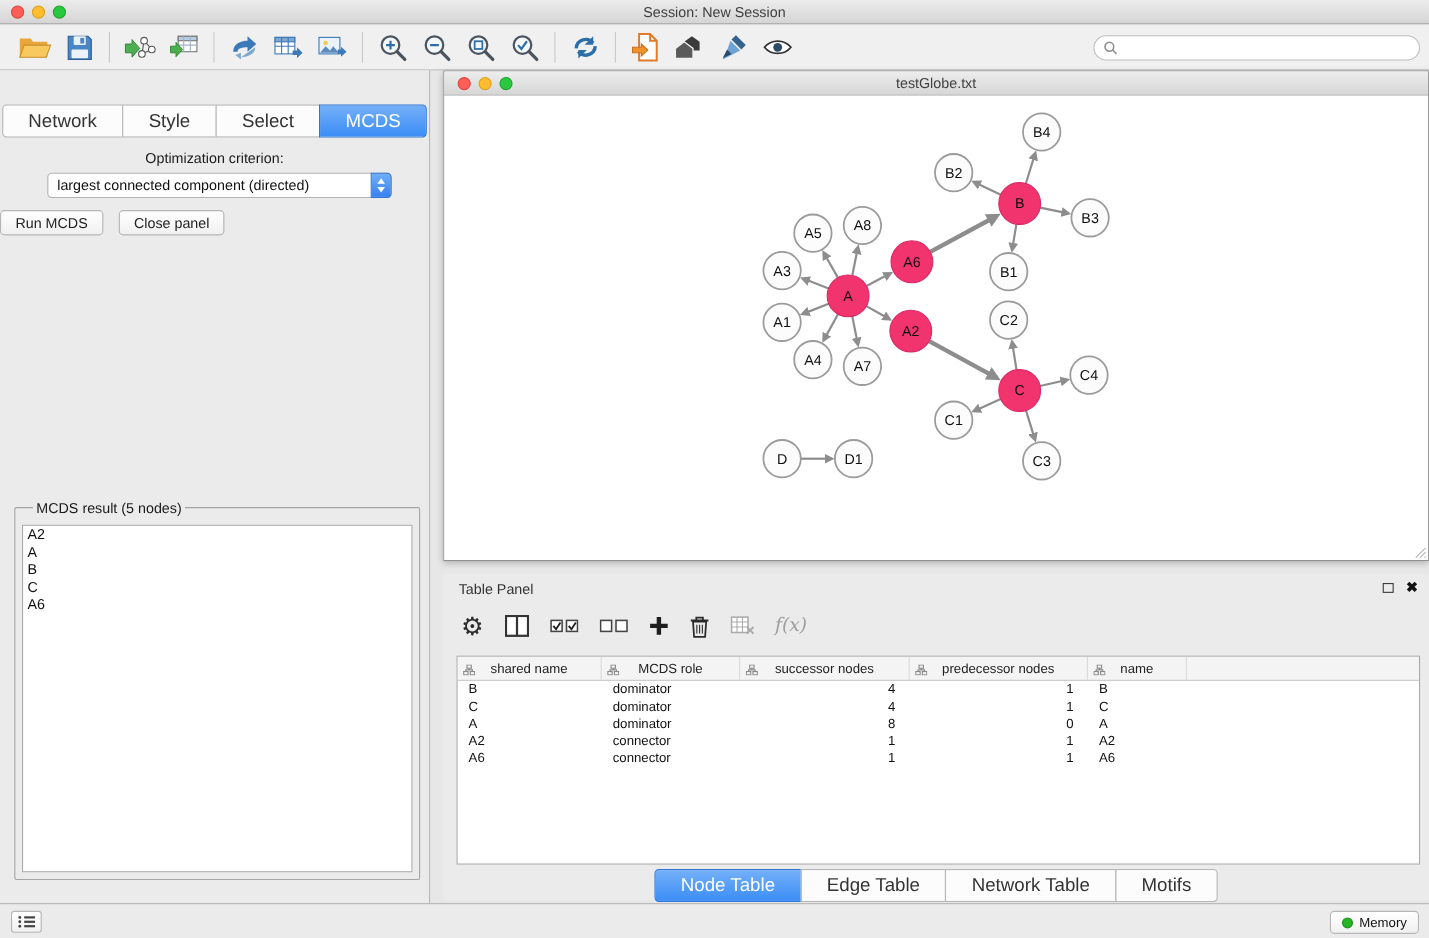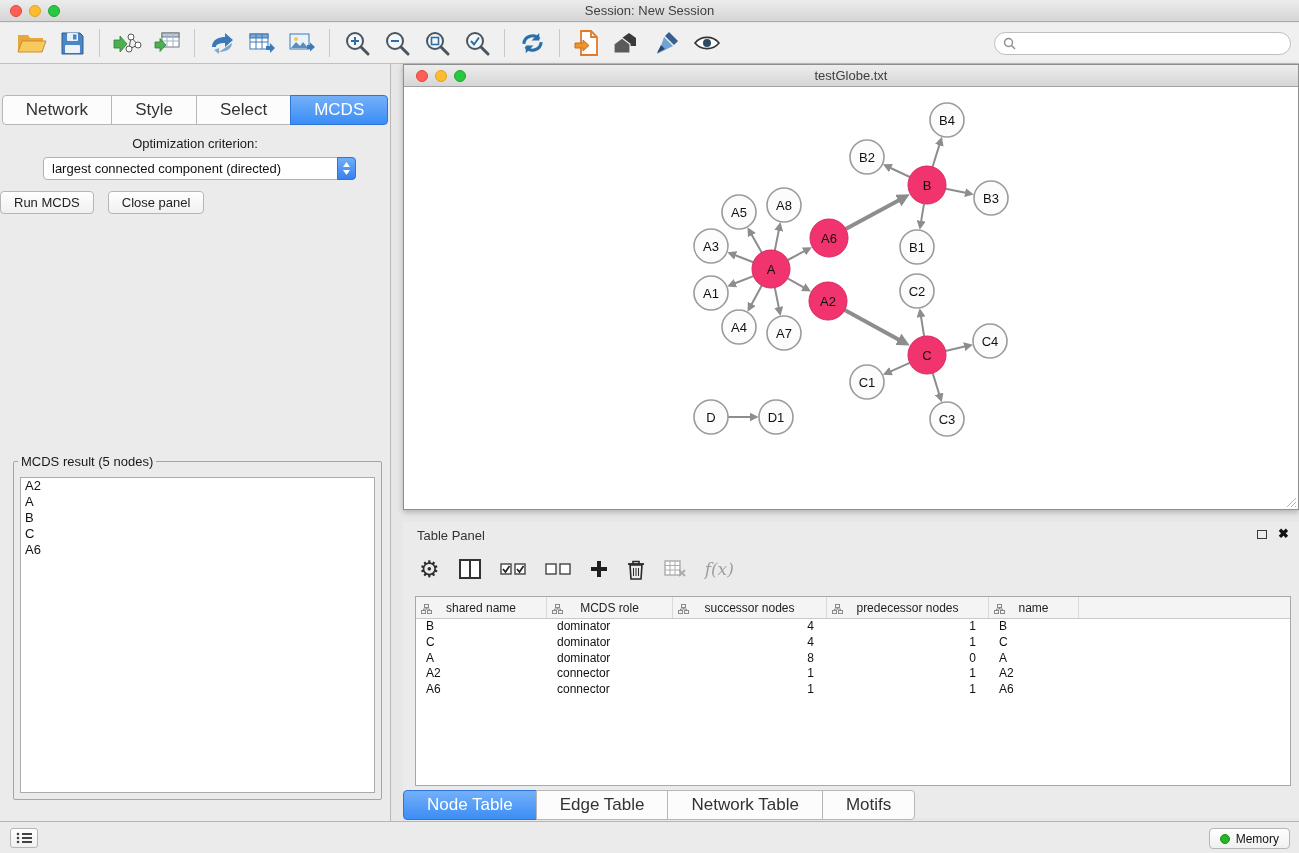--- a/index.html
+++ b/index.html
@@ -45,21 +45,21 @@
   .dropdown { position:absolute; top:93px; left:43px; width:313px; height:23px; background:#fff;
     border:1px solid #B2B2B2; border-radius:4px; display:flex; align-items:center; }
   .dropdown .val { flex:1; font-size:13px; padding-left:8px; color:#111; white-space:nowrap; overflow:hidden; }
   .dropdown .stepper { width:19px; height:23px; margin:-1px; border-radius:0 4px 4px 0;
     background:linear-gradient(#6FAEFA,#3780EE); border:1px solid #2F74D8;
     display:flex; align-items:center; justify-content:center; }
   .cp-buttons { position:absolute; top:127px; width:100%; display:flex; gap:14px; }
   .btn { background:linear-gradient(#FFFFFF,#F0F0F0); border:1px solid #B6B6B6; border-radius:4px;
     font-size:13px; padding:3px 13px; color:#222; font-family:"Liberation Sans", sans-serif; }
   .result-fieldset { position:absolute; top:390px; left:13px; width:369px; height:346px;
-    border:1px solid #A5A5A5; border-radius:2px; }
+    border:1px solid #A5A5A5; border-radius:2px;padding-left:12px; }
   .result-fieldset legend { font-size:13px; color:#1A1A1A; margin-left:4px; padding:0 3px; }
   .result-list { position:absolute; top:8px; left:6px; right:6px; bottom:6px; background:#fff;
     border:1px solid #ABABAB; overflow:hidden; }
   .result-item { font-size:13px; line-height:16px; padding-left:4px; color:#111; }
 
   
   .net-window { position:absolute; top:64px; left:403px; width:896px; height:446px;
     border:1px solid #8F8F8F; box-shadow:0 2px 6px rgba(0,0,0,0.25); background:#fff; }
   .net-titlebar { height:22px; background:linear-gradient(#EDEDED,#D6D6D6); border-bottom:1px solid #A3A3A3; position:relative; }
   .net-titlebar .title { text-align:center; line-height:21px; font-size:13px; color:#3F3F3F; }
@@ -79,21 +79,21 @@
   .fx { font-family:"DejaVu Serif", serif; font-style:italic; color:#9E9E9E; font-size:17px; }
   .tbl { position:absolute; top:74px; left:12px; width:876px; height:190px; background:#fff; border:1px solid #A8A8A8; overflow:hidden; }
   .thead { display:flex; height:22px; background:#F4F4F4; border-bottom:1px solid #C9C9C9; }
   .th { position:relative; display:flex; align-items:center; justify-content:center;
     border-right:1px solid #D9D9D9; font-size:12px; color:#222; flex-shrink:0; }
   .th-icon { position:absolute; left:5px; top:6px; }
   .th-fill { flex:1; border-right:none; }
   .tr { display:flex; height:15.8px; }
   .td { font-size:12px; color:#111; padding-left:10px; line-height:15.8px; white-space:nowrap; flex-shrink:0; }
   .td.num { text-align:right; padding-left:0; padding-right:13px; }
-  .tp-tabs { position:absolute; top:268px; width:100%; display:flex; }
+  .tp-tabs { position:absolute; top:268px; width:100%; display:flex; justify-content:center; }
 
   
   .statusbar { position:absolute; top:821px; left:0; width:1299px; height:32px;
     background:#EBEBEB; border-top:1px solid #B5B5B5; }
   .status-left-btn { position:absolute; left:10px; top:6px; width:28px; height:20px;
     background:linear-gradient(#FFFFFF,#F0F0F0); border:1px solid #B6B6B6; border-radius:3px;
     display:flex; align-items:center; justify-content:center; }
   .memory-btn { position:absolute; right:9px; top:6px; height:21px;
     background:linear-gradient(#FFFFFF,#F0F0F0); border:1px solid #B6B6B6; border-radius:4px;
     display:flex; align-items:center; gap:6px; padding:0 10px; font-size:12px; color:#111; }

